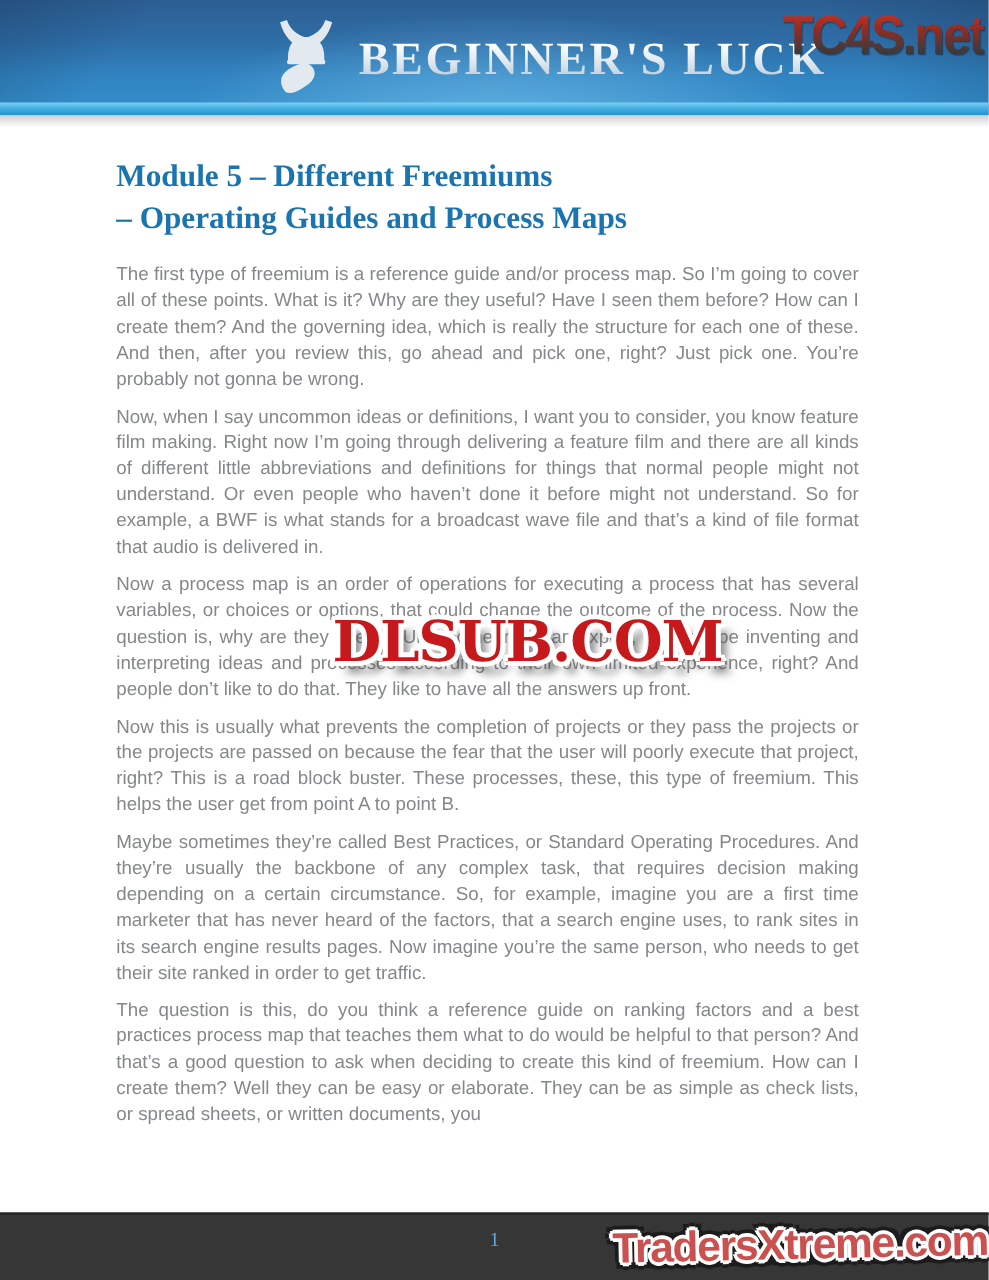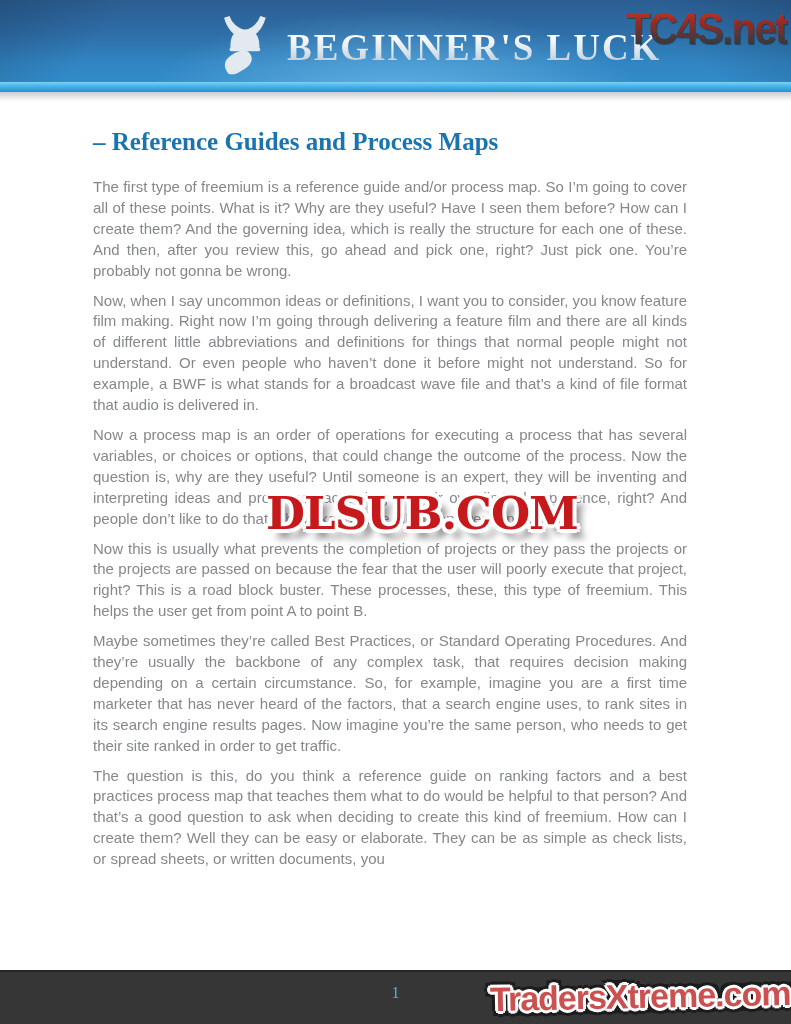--- a/index.html
+++ b/index.html
@@ -130,21 +130,22 @@
     <span class="brand-text">BEGINNER'S LUCK</span>
   </div>
 </div>
 
 <div class="tc4s">TC4S.net</div>
 
 <div class="separator"></div>
 
 <div class="content">
   <h1 class="doc-title">
-    <div>– Reference Guides and Process Maps</div>
+    <div>Module 5 – Different Freemiums</div>
+    <div>– Operating Guides and Process Maps</div>
   </h1>
   <p class="para">The first type of freemium is a reference guide and/or process map. So I’m going to cover all of these points. What is it? Why are they useful? Have I seen them before? How can I create them? And the governing idea, which is really the structure for each one of these. And then, after you review this, go ahead and pick one, right? Just pick one. You’re probably not gonna be wrong.</p>
   <p class="para">Now, when I say uncommon ideas or definitions, I want you to consider, you know feature film making. Right now I’m going through delivering a feature film and there are all kinds of different little abbreviations and definitions for things that normal people might not understand. Or even people who haven’t done it before might not understand. So for example, a BWF is what stands for a broadcast wave file and that’s a kind of file format that audio is delivered in.</p>
   <p class="para">Now a process map is an order of operations for executing a process that has several variables, or choices or options, that could change the outcome of the process. Now the question is, why are they useful?  Until someone is an expert, they will be inventing and interpreting ideas and processes according to their own limited experience, right? And people don’t like to do that. They like to have all the answers up front.</p>
   <p class="para">Now this is usually what prevents the completion of projects or they pass the projects or the projects are passed on because the fear that the user will poorly execute that project, right? This is a road block buster. These processes, these, this type of freemium. This helps the user get from point A to point B.</p>
   <p class="para">Maybe sometimes they’re called Best Practices, or Standard Operating Procedures. And they’re usually the backbone of any complex task, that requires decision making depending on a certain circumstance. So, for example, imagine you are a first time marketer that has never heard of the factors, that a search engine uses, to rank sites in its search engine results pages. Now imagine you’re the same person, who needs to get their site ranked in order to get traffic.</p>
   <p class="para">The question is this, do you think a reference guide on ranking factors and a best practices process map that teaches them what to do would be helpful to that person? And that’s a good question to ask when deciding to create this kind of freemium. How can I create them? Well they can be easy or elaborate. They can be as simple as check lists, or spread sheets, or written documents, you</p>
 </div>
 
 <div class="wm-center">DLSUB.COM</div>

